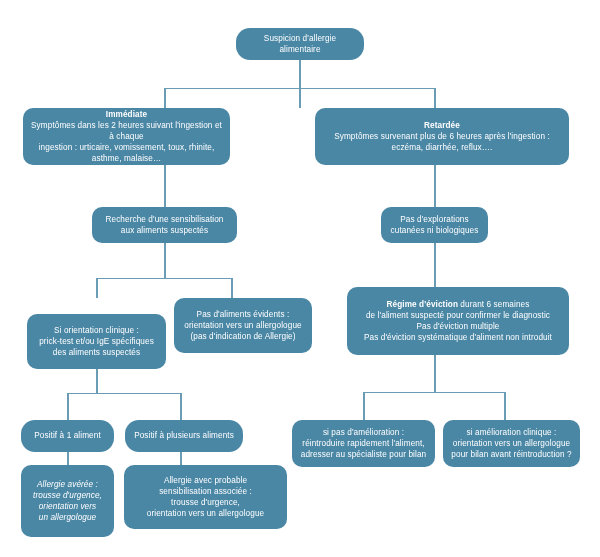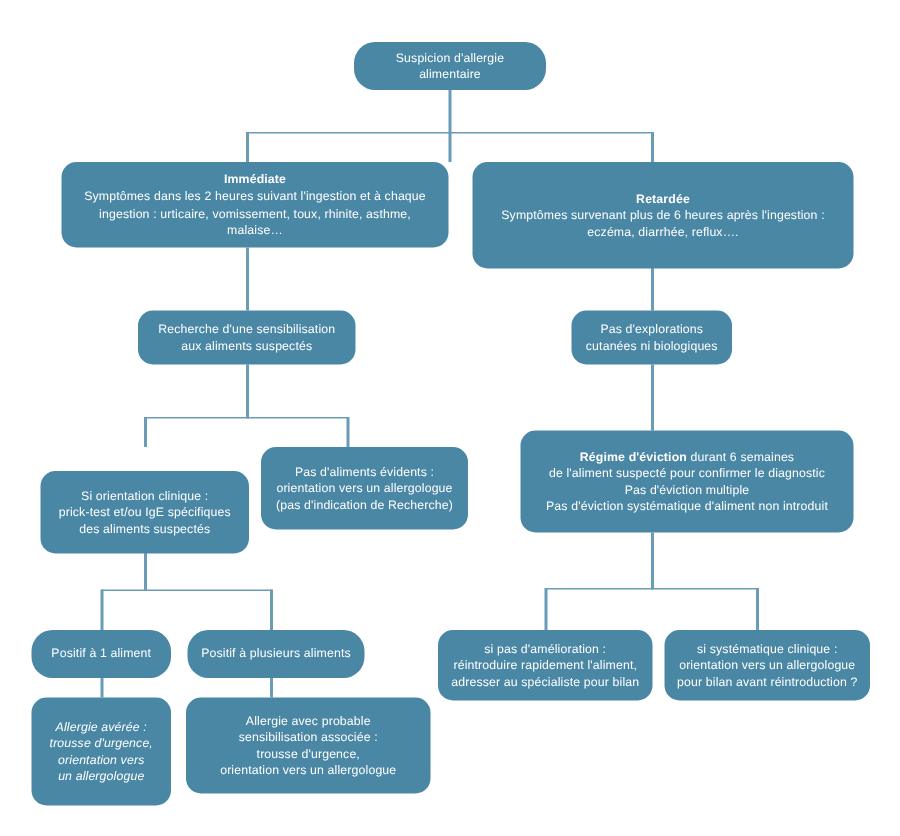--- a/index.html
+++ b/index.html
@@ -85,27 +85,27 @@
 
   <div class="conn v" style="left:434.3px; top:355px; height:38px;"></div>
   <div class="conn h" style="left:364px; top:392px; width:141px;"></div>
   <div class="conn v" style="left:363.3px; top:392px; height:28px;"></div>
   <div class="conn v" style="left:504.3px; top:392px; height:28px;"></div>
 
   <div class="node pill" style="left:236px; top:28px; width:128px; height:24px; font-size:8.2px;">
     <span class="inner">Suspicion d'allergie alimentaire</span>
   </div>
 
-  <div class="node" style="left:41px; top:108px; width:258px; height:57px; font-size:8.2px; flex-direction:column;">
+  <div class="node" style="left:23px; top:108px; width:207px; height:57px; font-size:8.2px; flex-direction:column;">
     <span class="title">Immédiate</span>
     <span class="inner">Symptômes dans les 2 heures suivant l'ingestion et à chaque
 ingestion : urticaire, vomissement, toux, rhinite, asthme, malaise…</span>
   </div>
 
-  <div class="node" style="left:315px; top:108px; width:254px; height:71px; font-size:8.2px; flex-direction:column;">
+  <div class="node" style="left:315px; top:108px; width:254px; height:57px; font-size:8.2px; flex-direction:column;">
     <span class="title">Retardée</span>
     <span class="inner">Symptômes survenant plus de 6 heures après l'ingestion :
 eczéma, diarrhée, reflux….</span>
   </div>
 
   <div class="node" style="left:381px; top:207px; width:107px; height:36px; font-size:8.2px;">
     <span class="inner">Pas d'explorations
 cutanées ni biologiques</span>
   </div>
 
@@ -116,21 +116,21 @@
 
   <div class="node" style="left:27px; top:314px; width:139px; height:55px; font-size:8.2px;">
     <span class="inner">Si orientation clinique :
 prick-test et/ou IgE spécifiques
 des aliments suspectés</span>
   </div>
 
   <div class="node" style="left:174px; top:298px; width:138px; height:55px; font-size:8.2px;">
     <span class="inner">Pas d'aliments évidents :
 orientation vers un allergologue
-(pas d'indication de Recherche)</span>
+(pas d'indication de Allergie)</span>
   </div>
 
   <div class="node" style="left:347px; top:287px; width:222px; height:68px; font-size:8.2px;">
     <span class="inner"><span class="title-inline">Régime d'éviction</span><span> durant 6 semaines
 de l'aliment suspecté pour confirmer le diagnostic
 Pas d'éviction multiple
 Pas d'éviction systématique d'aliment non introduit</span></span>
   </div>
 
   <div class="node pill" style="left:21px; top:420px; width:93px; height:23px; font-size:8.2px;">
@@ -155,18 +155,18 @@
 orientation vers un allergologue</span>
   </div>
 
   <div class="node" style="left:292px; top:420px; width:143px; height:47px; font-size:8.2px;">
     <span class="inner">si pas d'amélioration :
 réintroduire rapidement l'aliment,
 adresser au spécialiste pour bilan</span>
   </div>
 
   <div class="node" style="left:443px; top:420px; width:137px; height:47px; font-size:8.2px;">
-    <span class="inner">si systématique clinique :
+    <span class="inner">si amélioration clinique :
 orientation vers un allergologue
 pour bilan avant réintroduction ?</span>
   </div>
 
 </div>
 
 </body></html>

